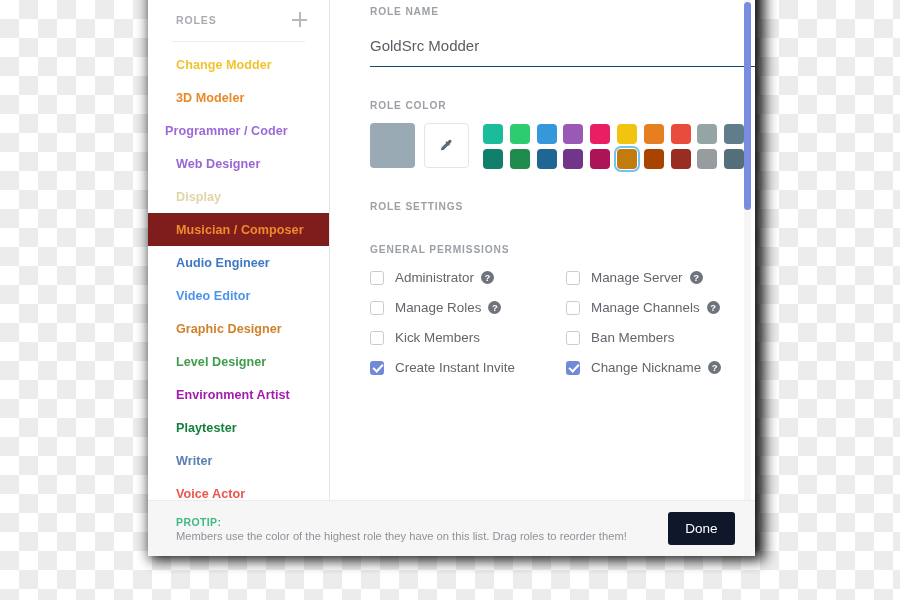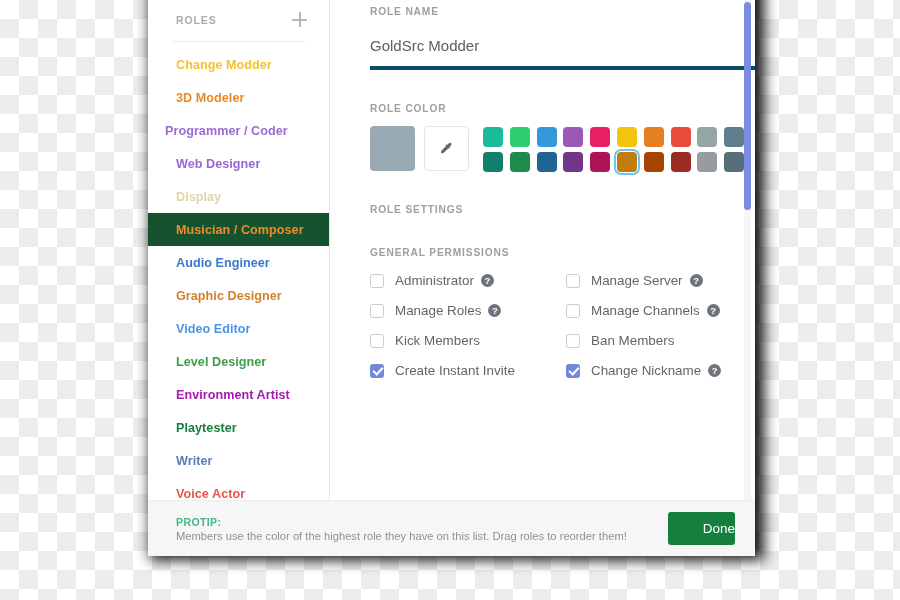--- a/index.html
+++ b/index.html
@@ -94,21 +94,21 @@
     height: 33px;
     display: flex;
     align-items: center;
     padding-left: 28px;
     font-size: 12.6px;
     font-weight: 600;
     letter-spacing: 0.05px;
     cursor: pointer;
     white-space: nowrap;
   }
-  .role-item.selected { background: #14532d; }
+  .role-item.selected { background: #7f1d1d; }
 
   
   #content {
     position: absolute;
     left: 182px; top: 0;
     right: 0;
     height: 520px;
     padding: 16px 30px 0 40px;
     overflow: hidden;
   }
@@ -119,21 +119,21 @@
     letter-spacing: 0.85px;
     color: #9ba0a6;
     text-transform: uppercase;
   }
 
   .name-field {
     margin-top: 20px;
     font-size: 15px;
     color: #5a5d63;
     padding-bottom: 12px;
-    border-bottom: 4px solid #0c4a6e;
+    border-bottom: 1px solid #0c4a6e;
     width: 393px;
     cursor: text;
   }
 
   .color-block { margin-top: 33px; }
   .swatch-row {
     margin-top: 12px;
     display: flex;
     align-items: flex-start;
   }
@@ -305,22 +305,22 @@
     </div>
     <div class="roles-divider"></div>
     <div id="role-list">
         <div class="role-item" style="color: rgb(242, 195, 48);">Change Modder</div>
         <div class="role-item" style="color: rgb(232, 137, 42);">3D Modeler</div>
         <div class="role-item" style="color: rgb(156, 106, 214); padding-left: 17px;">Programmer / Coder</div>
         <div class="role-item" style="color: rgb(153, 102, 211);">Web Designer</div>
         <div class="role-item" style="color: rgb(224, 213, 168);">Display</div>
         <div class="role-item selected" style="color: rgb(239, 139, 44);">Musician / Composer</div>
         <div class="role-item" style="color: rgb(62, 119, 196);">Audio Engineer</div>
+        <div class="role-item" style="color: rgb(75, 148, 232);">Video Editor</div>
         <div class="role-item" style="color: rgb(208, 130, 43);">Graphic Designer</div>
-        <div class="role-item" style="color: rgb(75, 148, 232);">Video Editor</div>
         <div class="role-item" style="color: rgb(63, 156, 74);">Level Designer</div>
         <div class="role-item" style="color: #a21caf;">Environment Artist</div>
         <div class="role-item" style="color: #15803d;">Playtester</div>
         <div class="role-item" style="color: rgb(91, 127, 180);">Writer</div>
         <div class="role-item" style="color: rgb(233, 86, 78);">Voice Actor</div>
       </div>
   </div>
 
   <div id="content">
 
@@ -407,16 +407,16 @@
 
   <div id="scrollbar-track">
     <div id="scrollbar-thumb" style="background: rgb(122, 140, 224);"></div>
   </div>
 
   <div id="footer">
     <div class="protip-wrap">
       <div class="protip-title">PROTIP:</div>
       <div class="protip-text">Members use the color of the highest role they have on this list. Drag roles to reorder them!</div>
     </div>
-    <button id="done-btn" style="background: #15803d; text-align: right;">Done</button>
+    <button id="done-btn" style="background: #0f172a;">Done</button>
   </div>
 
 </div>
 
 </body></html>

